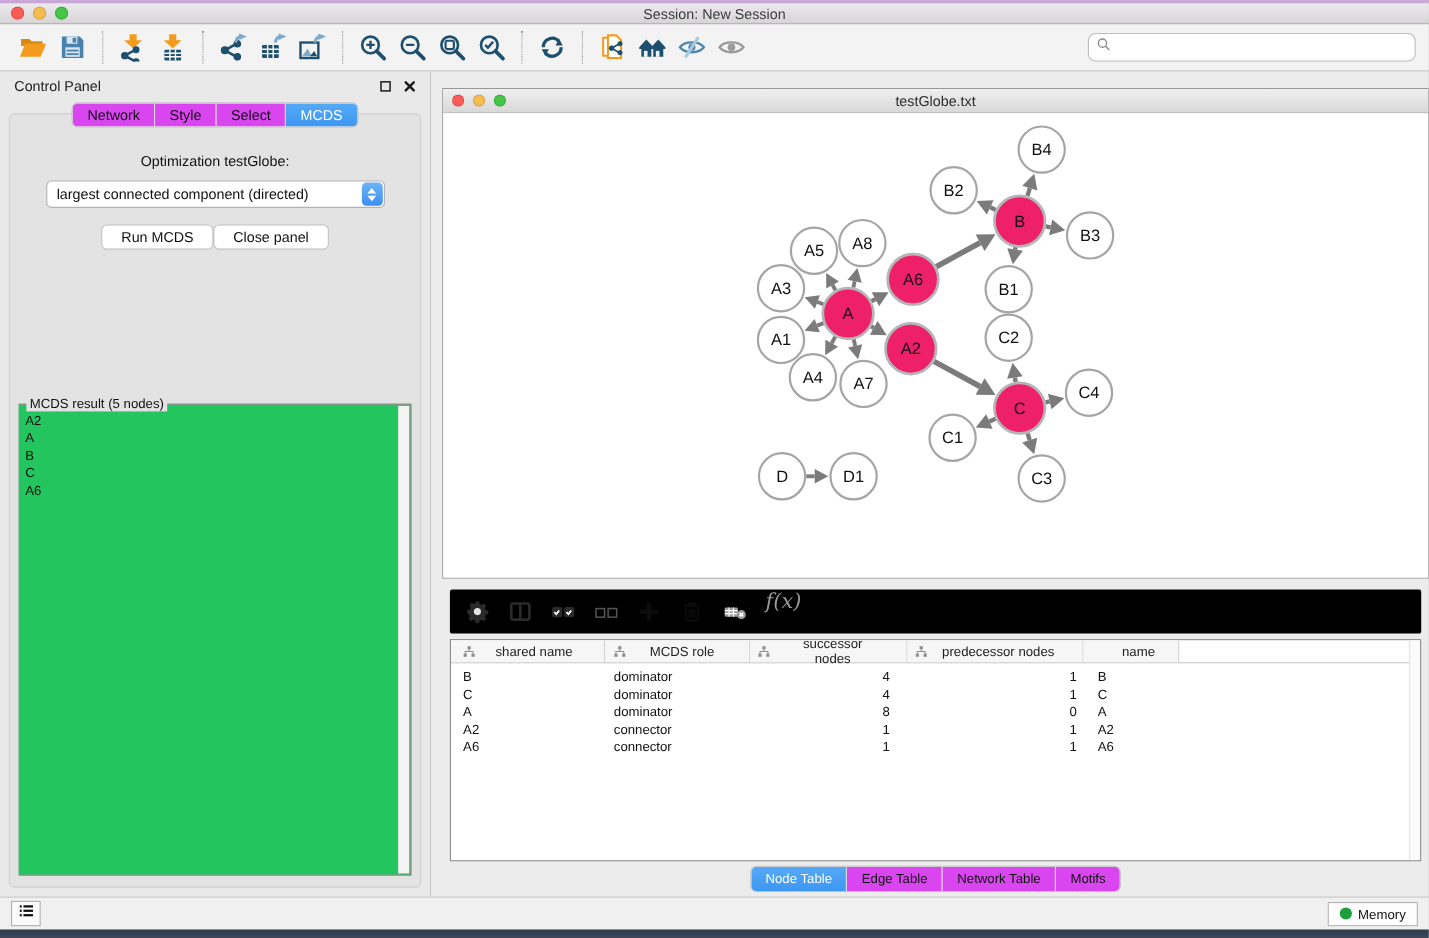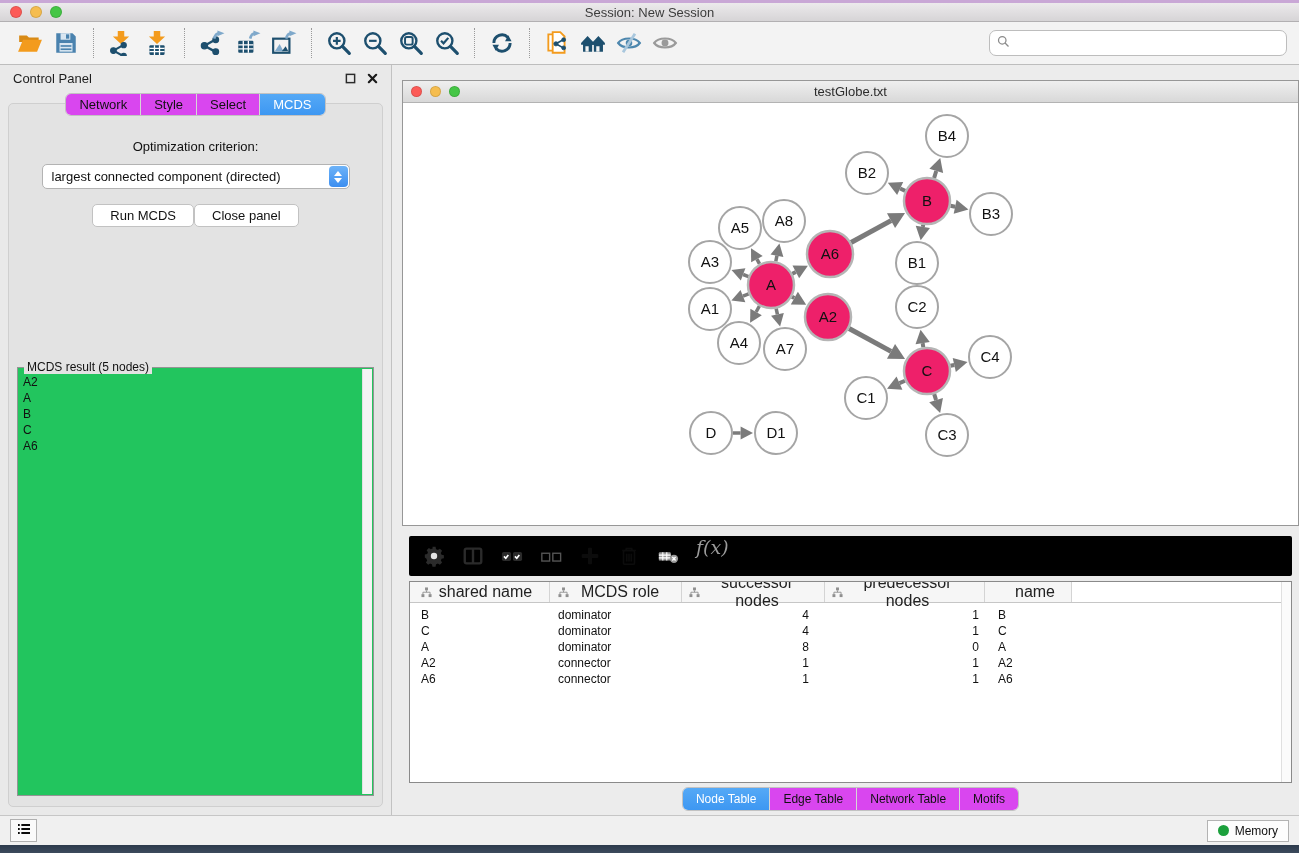--- a/index.html
+++ b/index.html
@@ -80,21 +80,21 @@
 
   
   .table-panel { flex:1; display:flex; flex-direction:column; margin-top:8px; overflow:hidden; }
   .tp-toolbar { height:40px; flex:0 0 40px; background:#000000; margin:2px 7px 0; border-radius:2px;
                 display:flex; gap:17px; padding:0 14px; }
   .tp-btn { display:flex; align-items:center; justify-content:center; }
   .tp-btn svg { width:22px; height:22px; }
   .fx { font-family:"DejaVu Serif",serif; font-style:italic; font-size:19px; color:#9a9a9a; }
   .tp-tablewrap { flex:1; margin:5px 7px 0; background:#fff; border:1px solid #8a8a8a;
                   position:relative; overflow:hidden; }
-  .thead { display:flex; height:21px; font-size:16px; color:#222; border-bottom:1px solid #c6c6c6; }
+  .thead { display:flex; height:21px; font-size:12px; color:#222; border-bottom:1px solid #c6c6c6; }
   .th { background:#f6f6f6; border-right:1px solid #d4d4d4; display:flex; align-items:center; padding:0 4px 0 7px; }
   .th svg { width:11px; height:11px; flex:0 0 11px; }
   .th .th-label { flex:1; text-align:center; padding-right:6px; }
   .trow { display:flex; height:16px; font-size:12px; color:#111; align-items:center; }
   .td { overflow:hidden; white-space:nowrap; }
   .c0{width:140px; padding-left:11px;} .c1{width:132px; padding-left:8px;}
   .c2{width:143px; text-align:right; padding-right:16px;gap:12px;}
   .c3{width:160px; text-align:right; padding-right:6px;}
   .c4{width:87px; padding-left:13px;}
   .tbody { padding-top:4px; }
@@ -307,21 +307,21 @@
       </div>
       <div class="cp-tabs-row">
         <div class="seg">
             <div class="seg-item">Network</div>
             <div class="seg-item">Style</div>
             <div class="seg-item">Select</div>
             <div class="seg-item active">MCDS</div>
           </div>
       </div>
       <div class="cp-body">
-        <div class="opt-label">Optimization criterion:</div>
+        <div class="opt-label">Optimization testGlobe:</div>
         <div class="combo">
           <span>largest connected component (directed)</span>
           <span class="combo-stepper">
             <span class="chev-up"></span>
               <span class="chev-dn"></span>
           </span>
         </div>
         <div class="cp-buttons">
           <button class="btn">Run MCDS</button>
           <button class="btn">Close panel</button>

